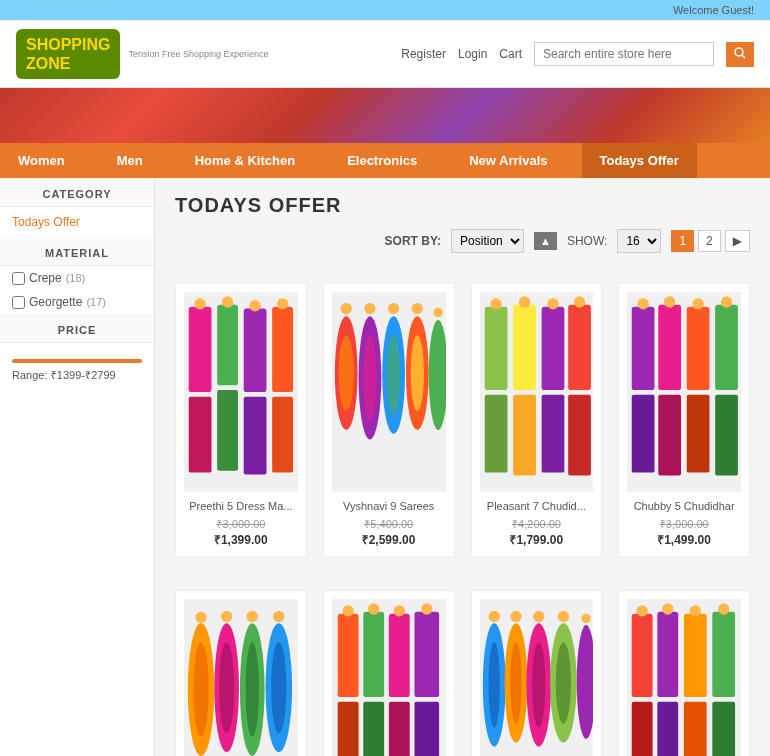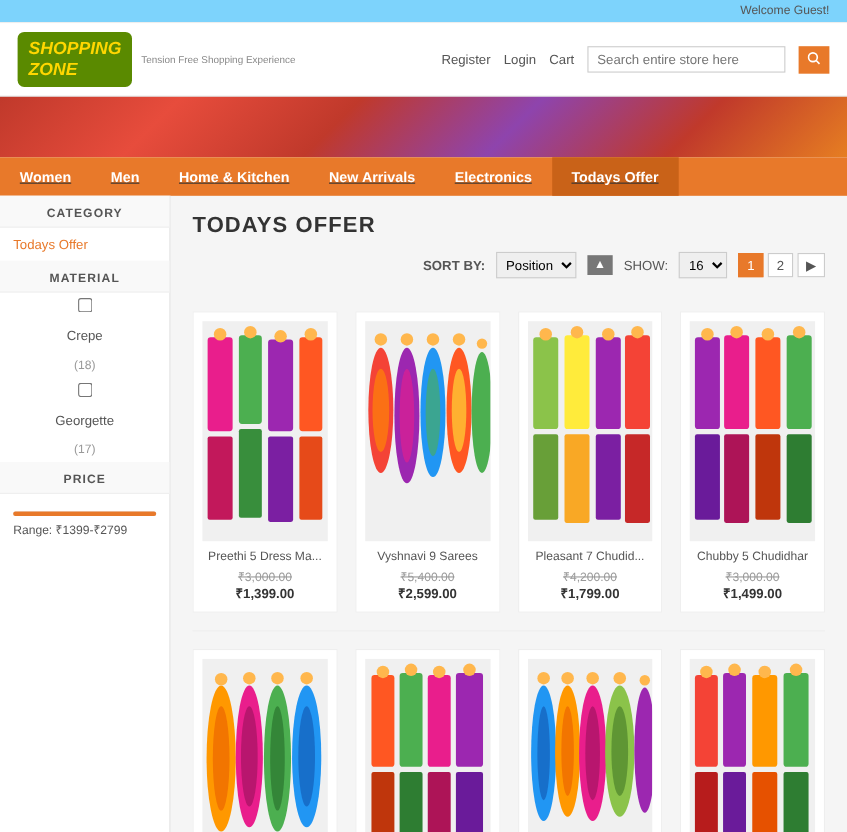--- a/index.html
+++ b/index.html
@@ -1,44 +1,44 @@
 <!DOCTYPE html>
 <html><head>
   <meta charset="utf-8">
   <style>
     * { box-sizing: border-box; margin: 0; padding: 0; }
     body { font-family: Arial, sans-serif; font-size: 12px; color: #333; background: #f5f5f5; }
 
     
     .top-bar { background: #7dd3fc; padding: 4px 16px; text-align: right; font-size: 11px; color: #555; border-bottom: 1px solid #eee; }
     .header { background: #fff; display: flex; align-items: center; padding: 8px 16px; border-bottom: 1px solid #ddd; }
-    .logo { background: #5a8a00; border-radius: 6px; padding: 6px 10px; color: #fff; font-weight: bold; font-size: 14px; line-height: 1.2; margin-right: 8px; font-style: italic; }
+    .logo { background: #5a8a00; border-radius: 6px; padding: 6px 10px; color: #fff; font-weight: bold; font-size: 14px; line-height: 1.2; margin-right: 8px; }
     .logo span { color: #ffd700; display: block; font-size: 16px; }
     .logo-tagline { font-size: 9px; color: #888; margin-right: auto; }
     .header-actions { display: flex; align-items: center; gap: 12px; font-size: 12px; color: #555; }
     .header-actions span { cursor: pointer; }
     .search-box { border: 1px solid #ccc; padding: 4px 8px; font-size: 12px; width: 180px; }
     .search-btn { background: #e8792a; border: none; padding: 5px 8px; cursor: pointer; color: #fff; }
 
     
     .banner { height: 55px; background: linear-gradient(135deg, #c0392b 0%, #e74c3c 20%, #c0392b 40%, #8e44ad 60%, #c0392b 80%, #e67e22 100%); }
 
     
-    .nav { background: #e8792a; display: flex; gap: 0; text-decoration: underline; }
+    .nav { background: #e8792a; display: flex; gap: 16px; }
     .nav-item { color: #fff; padding: 10px 18px; cursor: pointer; font-size: 13px; font-weight: bold; }
     .nav-item:hover, .nav-item.active { background: #c96218; }
 
     
     .page-layout { display: flex; min-height: 600px; }
 
     
     .sidebar { width: 155px; min-width: 155px; background: #fff; border-right: 1px solid #e0e0e0; padding: 0; }
     .sidebar-section-title { text-align: center; font-size: 11px; font-weight: bold; color: #555; padding: 10px 8px 6px; letter-spacing: 1px; border-bottom: 1px solid #eee; background: #f9f9f9; }
     .sidebar-item { padding: 8px 12px; font-size: 12px; color: #e8792a; cursor: pointer; }
-    .sidebar-filter-item { padding: 5px 12px; font-size: 12px; color: #555; display: flex; align-items: center; gap: 14px; flex-direction: column; }
+    .sidebar-filter-item { padding: 5px 12px; font-size: 12px; color: #555; display: flex; align-items: center; gap: 4px; }
     .sidebar-filter-item input { margin: 0; }
     .sidebar-filter-count { color: #999; font-size: 11px; }
 
     
     .price-slider-container { padding: 8px 12px 10px; }
     .price-slider-track { height: 4px; background: #ddd; border-radius: 2px; position: relative; margin: 8px 0 4px; }
     .price-slider-fill { position: absolute; left: 0; right: 0; top: 0; height: 4px; background: #e8792a; border-radius: 2px; }
     .price-range-text { font-size: 11px; color: #555; }
 
     
@@ -94,22 +94,22 @@
     </button>
   </div>
 </div>
 
 <div class="banner"></div>
 
 <nav class="nav">
   <div class="nav-item">Women</div>
   <div class="nav-item">Men</div>
   <div class="nav-item">Home &amp; Kitchen</div>
+  <div class="nav-item">Electronics</div>
   <div class="nav-item">New Arrivals</div>
-  <div class="nav-item">Electronics</div>
   <div class="nav-item active">Todays Offer</div>
 </nav>
 
 <div class="page-layout">
 
   <aside class="sidebar">
     <div class="sidebar-section-title">CATEGORY</div>
     <div class="sidebar-item">Todays Offer</div>
 
     <div class="sidebar-section-title">MATERIAL</div>

